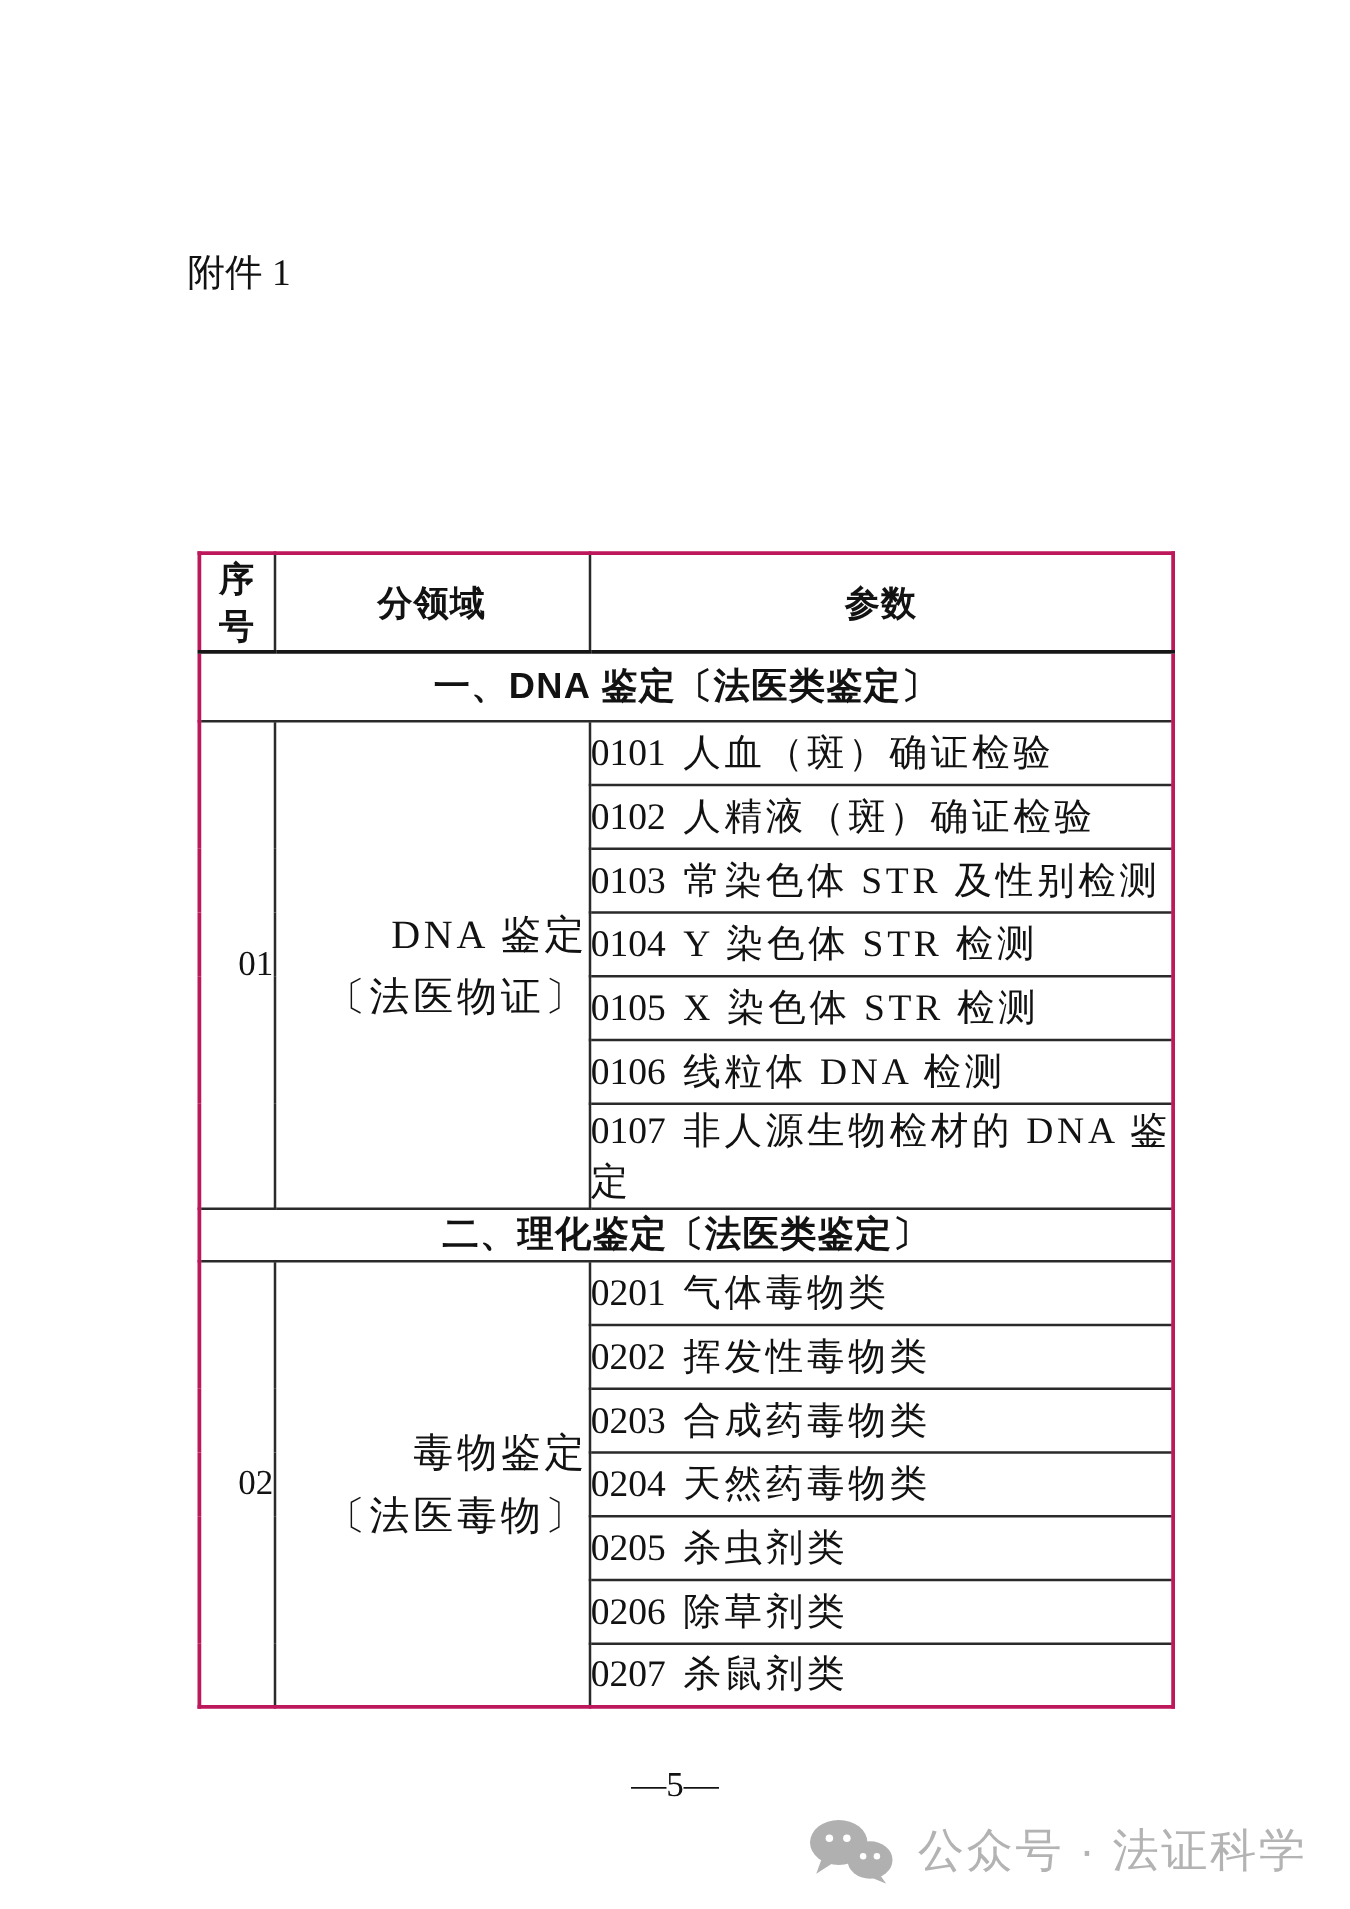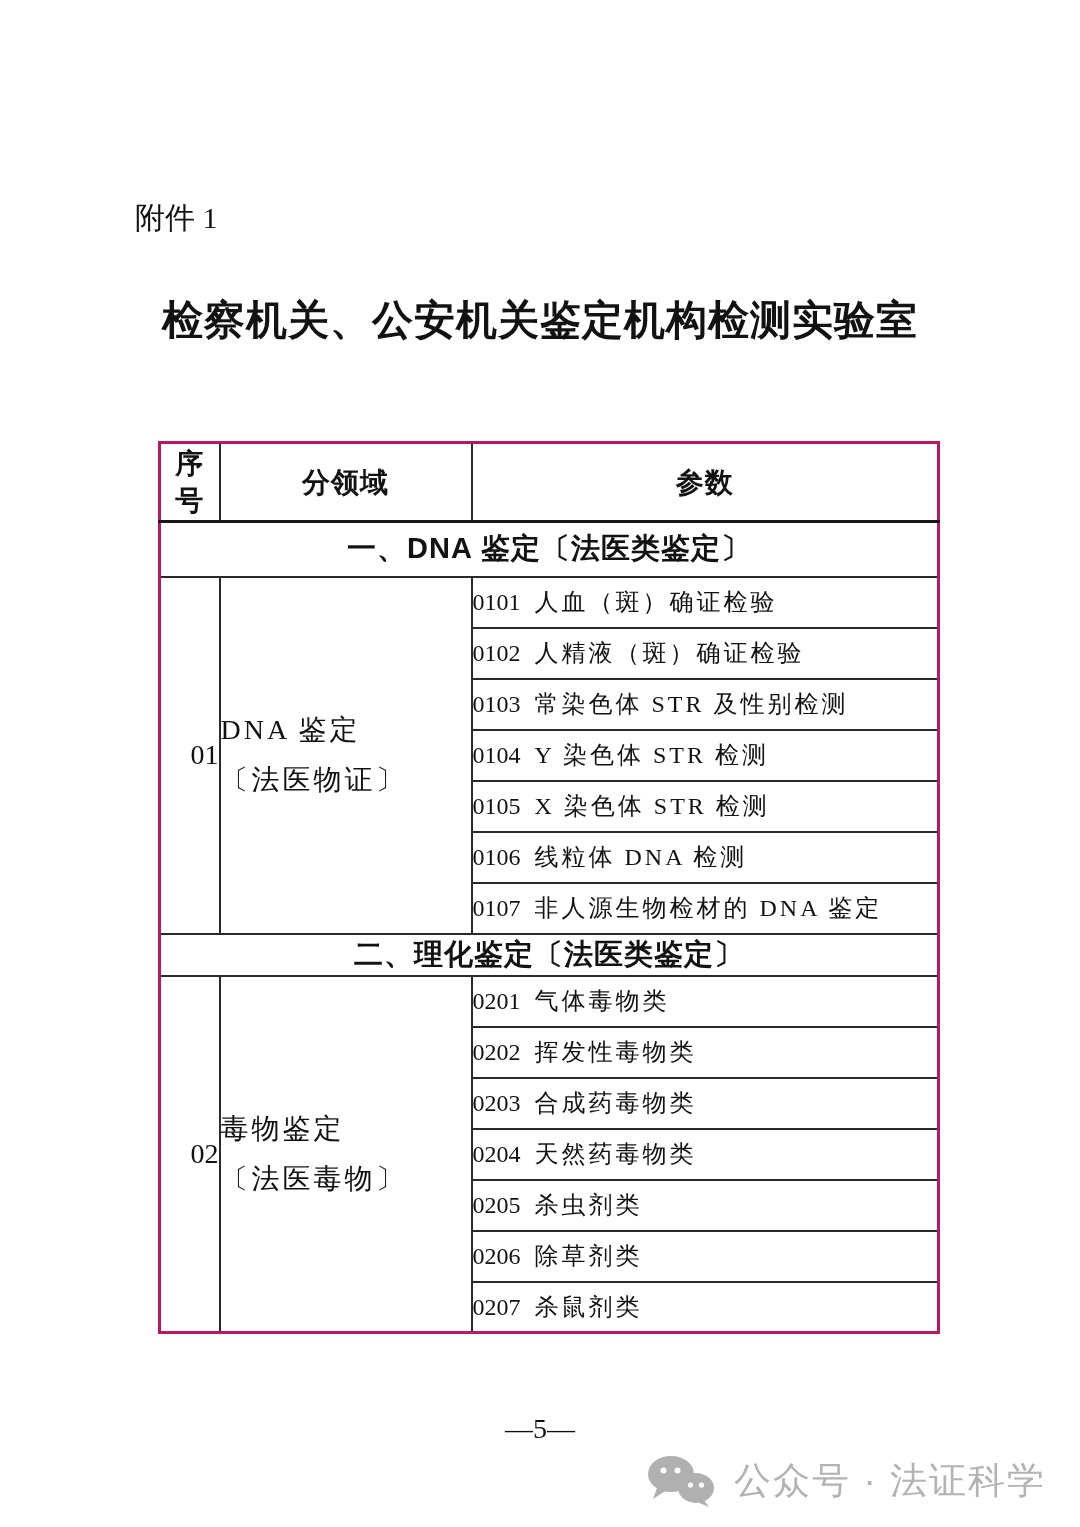--- a/index.html
+++ b/index.html
@@ -8,21 +8,21 @@
     width: 1080px; height: 1527px;
     background: #ffffff;
     position: relative;
     font-family: "Liberation Serif", "DejaVu Serif", serif;
     color: #121212;
     overflow: hidden;
   }
 
   .attachment-label {
     position: absolute;
-    left: 135px; top: 198px;
+    left: 150px; top: 198px;
     font-size: 30px;
   }
 
   .doc-title {
     position: absolute;
     top: 290px; left: 0;
     width: 1080px;
     text-align: center;
     font-size: 41px;
     font-weight: 700;
@@ -65,27 +65,27 @@
     font-size: 29px;
     letter-spacing: 1px;
   }
 
   tr.param-row { height: 51px; }
   td.index-cell {
     text-align: right;
     font-size: 28px;
   }
   td.subfield-cell {
-    text-align: left;
-    font-size: 28px;
+    text-align: right;
+    font-size: 32px;
     letter-spacing: 3px;
     line-height: 50px;
   }
   td.param-cell {
-    font-size: 24px;
+    font-size: 30px;
     padding-left: 15px;
     text-align: left;
     margin-left: 48px;
   }
   .param-name {
     margin-left: 14px;
     letter-spacing: 3px;
   }
 
   .page-number {
@@ -109,21 +109,20 @@
     color: #b3b3b3;
   }
   .footer-watermark svg { display: block; }
 </style>
 </head>
 <body>
 
 <div class="attachment-label">附件 1</div>
 
 <div class="doc-title">
-  <div>检察机关、公安机关鉴定机构检测实验室</div>
 </div>
 
 <table class="classification">
   <colgroup>
     <col style="width:60px">
     <col style="width:252px">
     <col style="width:467px">
   </colgroup>
   <tbody>
     <tr class="header-row">

